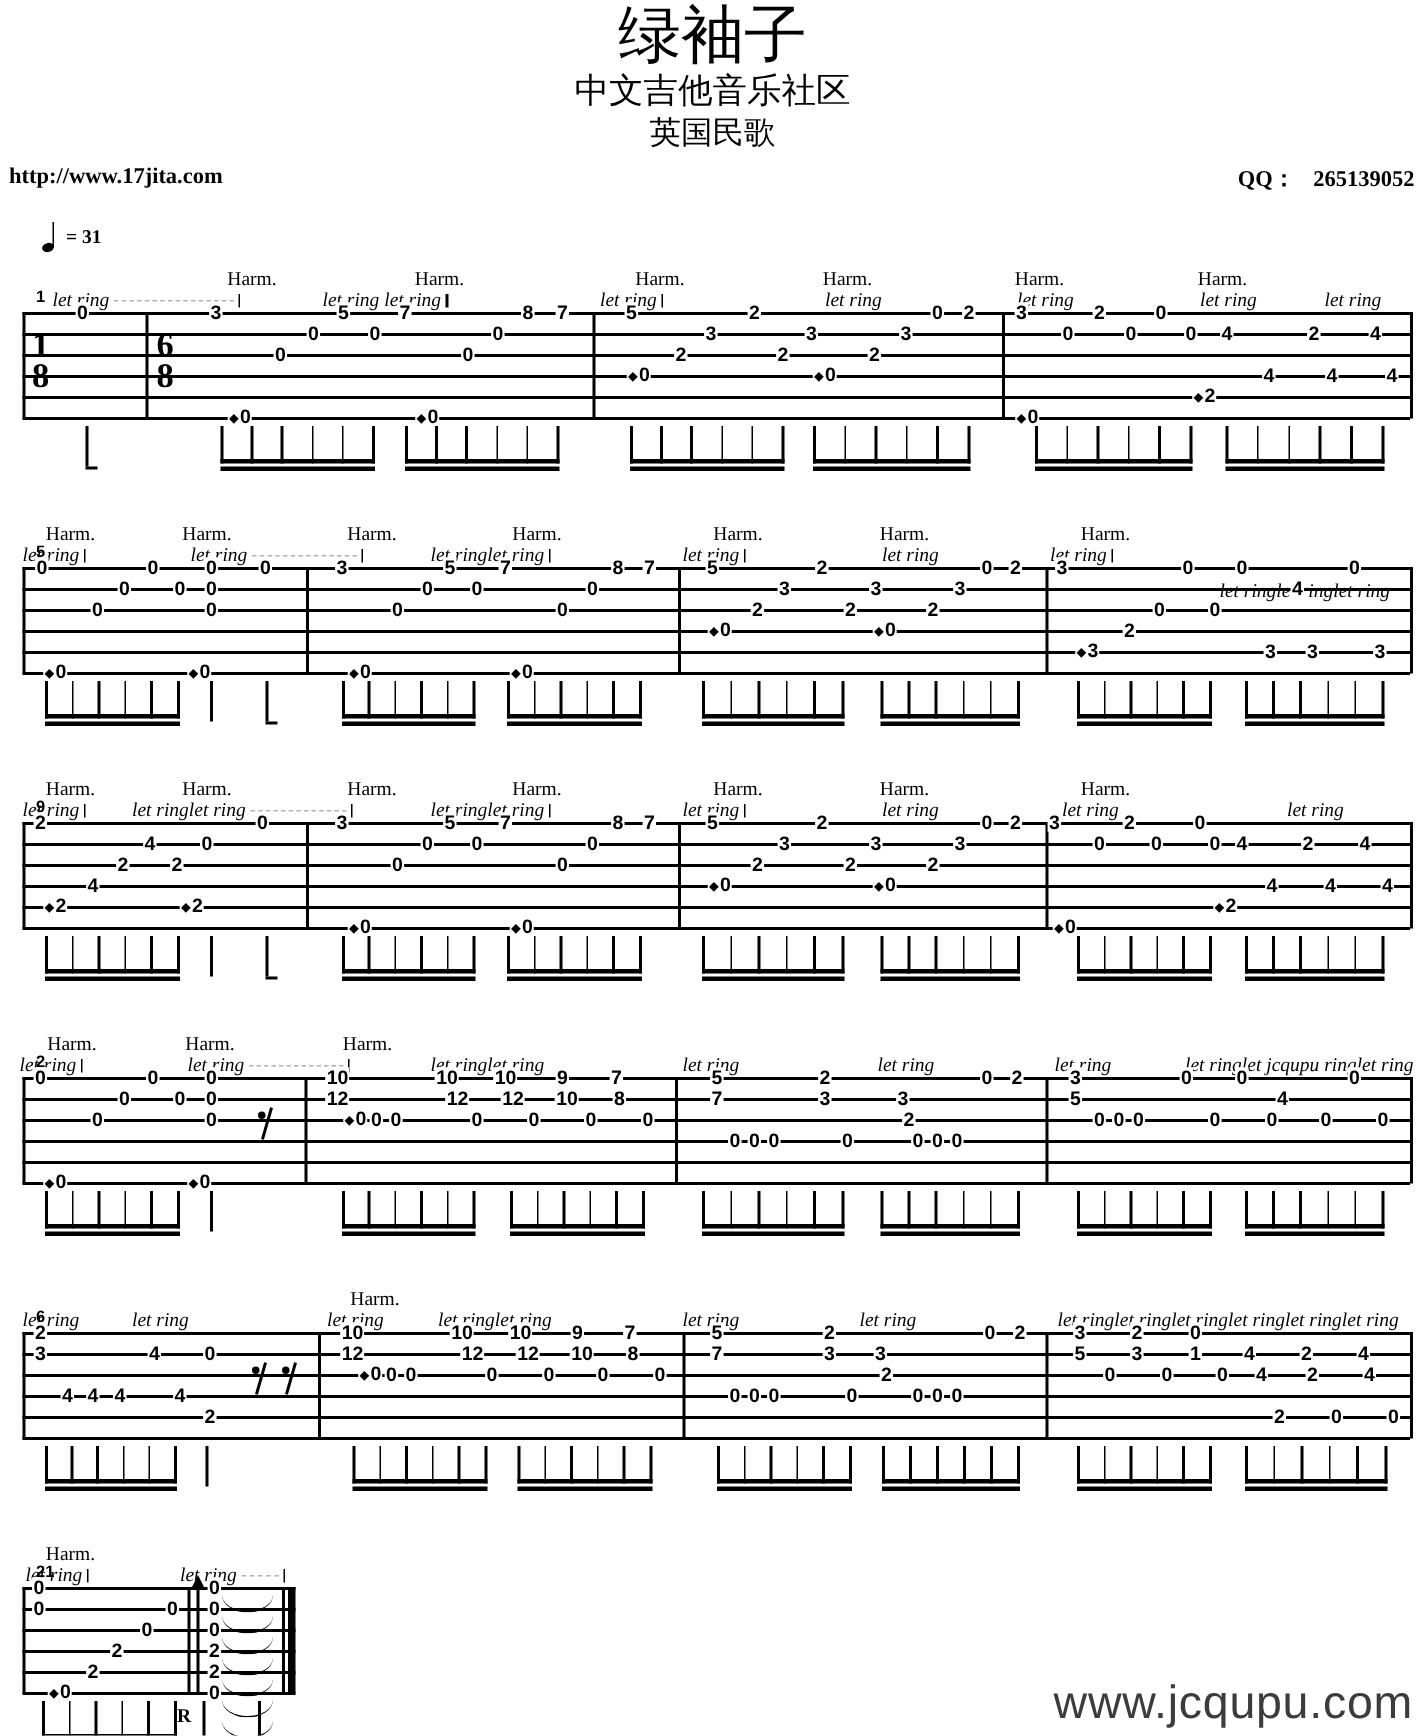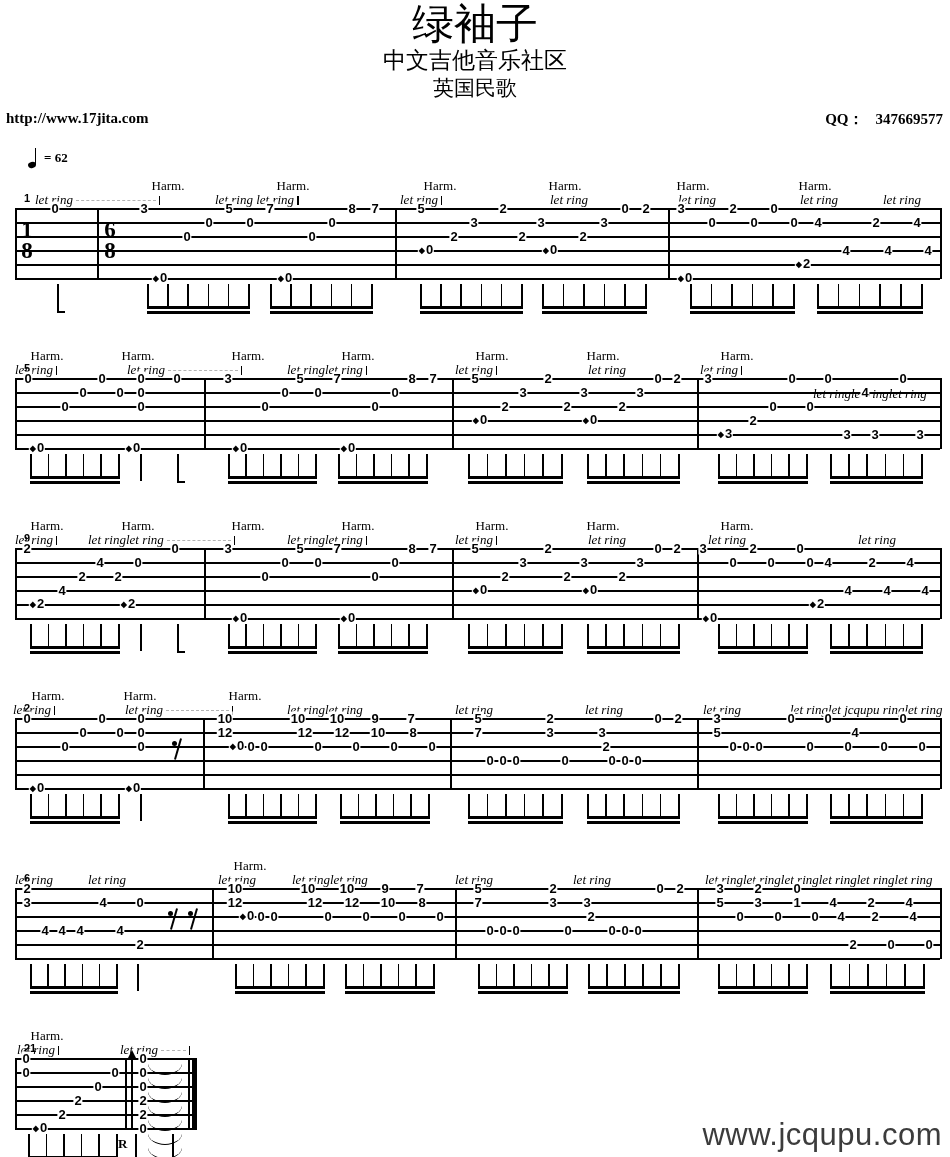--- a/index.html
+++ b/index.html
@@ -42,25 +42,25 @@
   .rlab{position:absolute;top:78px;font:700 13px "Liberation Serif",serif}
   .wm{position:absolute;right:8px;bottom:4px;font:400 31px "Liberation Sans",sans-serif;color:#3c3c3c;letter-spacing:.5px}
 </style>
 </head>
 <body>
 
 <div class="title">绿袖子</div>
 <div class="sub1">中文吉他音乐社区</div>
 <div class="sub2">英国民歌</div>
 <div class="url">http://www.17jita.com</div>
-<div class="qq"><span>QQ：</span><span class="num">347669577</span></div>
+<div class="qq"><span>QQ：</span><span class="num">265139052</span></div>
 <div class="tempo">
   <span class="qnotehead"></span>
   <span class="qstem"></span>
-  <span class="tempoval">= 62</span>
+  <span class="tempoval">= 31</span>
 </div>
 <div class="tabarea">
     <div class="sys" style="top: 208px;">
       <div class="sline" style="left: 15px; width: 925px; top: 0px;"></div>
       <div class="sline" style="left: 15px; width: 925px; top: 14px;"></div>
       <div class="sline" style="left: 15px; width: 925px; top: 28px;"></div>
       <div class="sline" style="left: 15px; width: 925px; top: 42px;"></div>
       <div class="sline" style="left: 15px; width: 925px; top: 56px;"></div>
       <div class="sline" style="left: 15px; width: 925px; top: 70px;"></div>
       <div class="bline" style="left: 15px;"></div>

